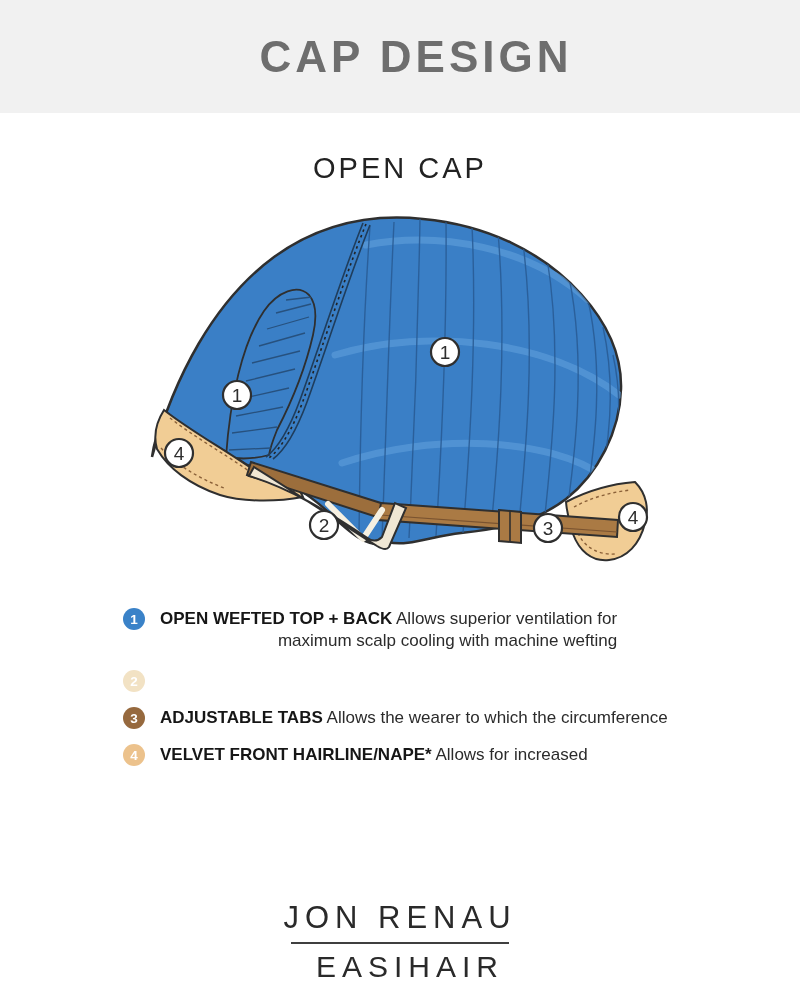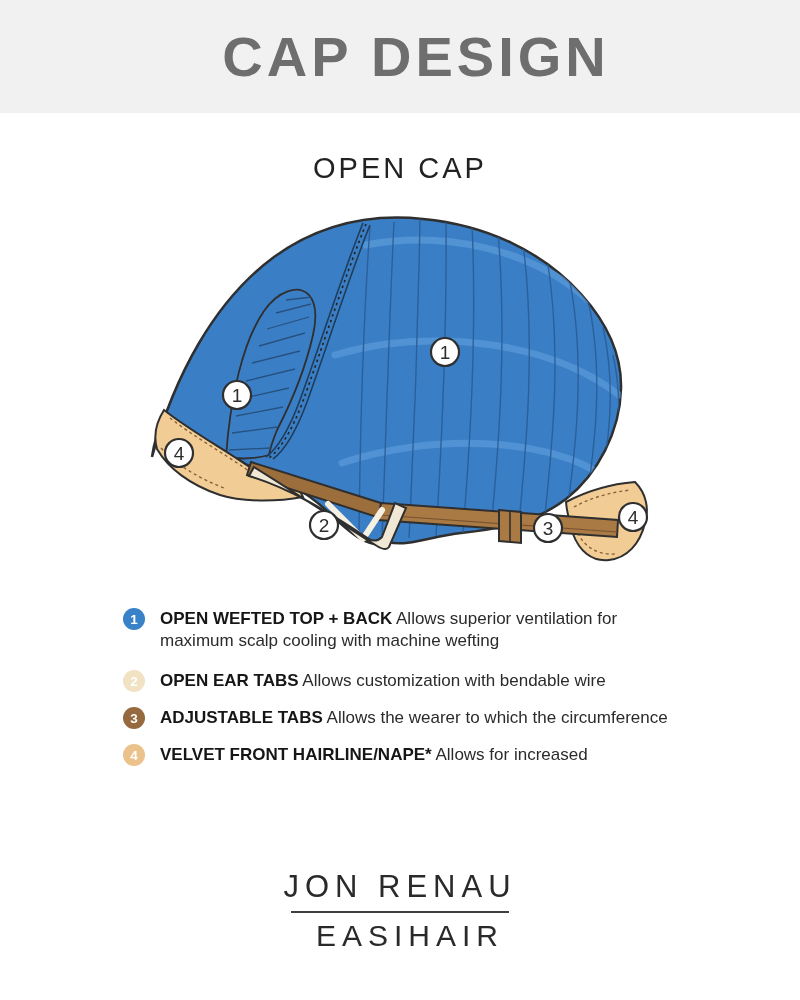--- a/index.html
+++ b/index.html
@@ -5,47 +5,47 @@
   html,body { margin:0; padding:0; }
   body {
     width:800px; height:1000px; position:relative; overflow:hidden;
     background:#ffffff; font-family:"Liberation Sans", sans-serif;
   }
   .header-band {
     position:absolute; top:0; left:0; width:800px; height:113px;
     background:#f1f1f1; display:flex; align-items:center; justify-content:center;
   }
   .header-title {
-    font-size:56px; font-weight:bold; letter-spacing:4px; color:#6e6e6e;margin-left:32px;
+    font-size:44px; font-weight:bold; letter-spacing:4px; color:#6e6e6e;margin-left:32px;
   }
   .section-title {
     position:absolute; top:152px; left:0; width:800px; text-align:center;
     font-size:29px; font-weight:normal; letter-spacing:3px; color:#222222;
   }
   .diagram-wrap { position:absolute; left:130px; top:205px; width:540px; height:370px; }
 
   .legend { position:absolute; left:123px; top:608px; width:570px; }
   .legend-row { display:flex; align-items:flex-start; }
   .legend-row.m1 { margin-bottom:18px; }
   .legend-row.m2 { margin-bottom:15px; }
   .legend-row.m3 { margin-bottom:15px; }
   .lnum {
     flex:0 0 22px; width:22px; height:22px; border-radius:50%;
     color:#ffffff; font-size:13.5px; font-weight:bold;
     display:flex; align-items:center; justify-content:center;
     margin-right:15px;
   }
-  .ltext { font-size:17px; line-height:22px; color:#2b2b2b; }
+  .ltext { font-size:17px; line-height:22px; color:#2b2b2b;text-align:right; }
   .lt { font-weight:bold; color:#161616; }
   .l2 { display:block; }
   .footnote { margin-left:37px; margin-top:8px; font-size:15px; line-height:20px; color:#333333; }
   .footnote .f1 { display:block; }
   .footnote .f2 { display:block; margin-left:7px; }
 
-  .brand { position:absolute; top:869px; left:0; width:800px; text-align:center; color:#2a2a2a; }
+  .brand { position:absolute; top:900px; left:0; width:800px; text-align:center; color:#2a2a2a; }
   .brand-top { font-size:31px; letter-spacing:6px; }
   .brand-rule { width:218px; border-top:2px solid #3f3f3f; margin:6px auto; height:0; }
   .brand-bottom { font-size:30px; letter-spacing:6px;padding-left:20px; }
 </style>
 </head>
 <body>
 
 <div class="header-band">
   <div class="header-title">CAP DESIGN</div>
 </div>
@@ -161,24 +161,20 @@
   <div class="legend-row m1">
     <span class="lnum" style="background-color: rgb(58, 130, 200);">1</span>
     <div class="ltext">
       <span class="lt">OPEN WEFTED TOP + BACK</span>
       <span>Allows superior ventilation for</span>
       <span class="l2">maximum scalp cooling with machine wefting</span>
     </div>
   </div>
   <div class="legend-row m2">
     <span class="lnum" style="background-color: rgb(242, 226, 196);">2</span>
-    <div class="ltext">
-      <span class="lt">OPEN EAR TABS</span>
-      <span>Allows customization with bendable wire</span>
-    </div>
   </div>
   <div class="legend-row m3">
     <span class="lnum" style="background-color: rgb(150, 105, 62);">3</span>
     <div class="ltext">
       <span class="lt">ADJUSTABLE TABS</span>
       <span>Allows the wearer to which the circumference</span>
     </div>
   </div>
   <div class="legend-row">
     <span class="lnum" style="background-color: rgb(236, 194, 140);">4</span>

